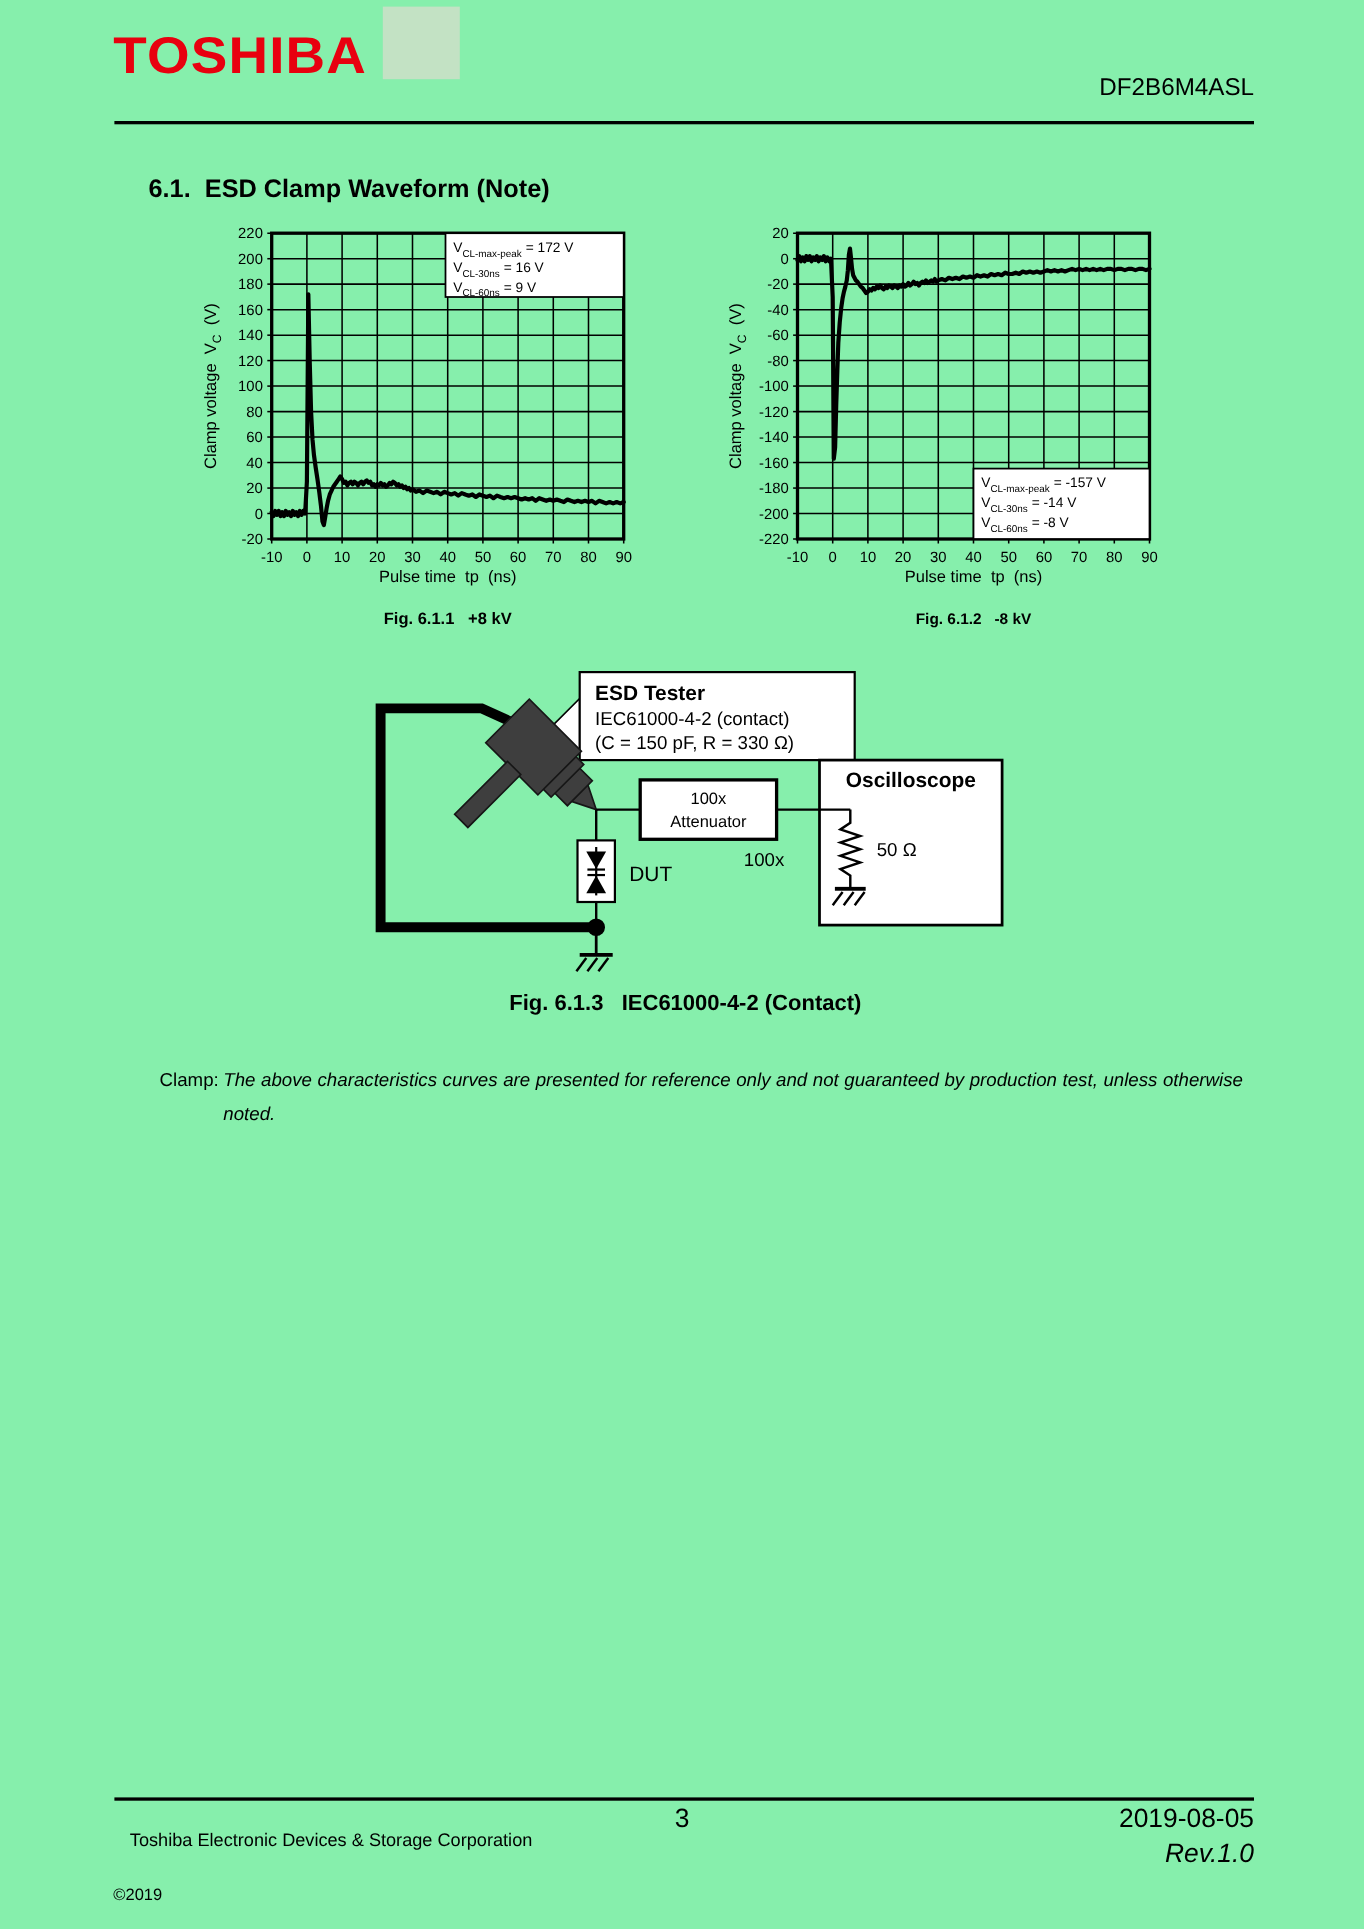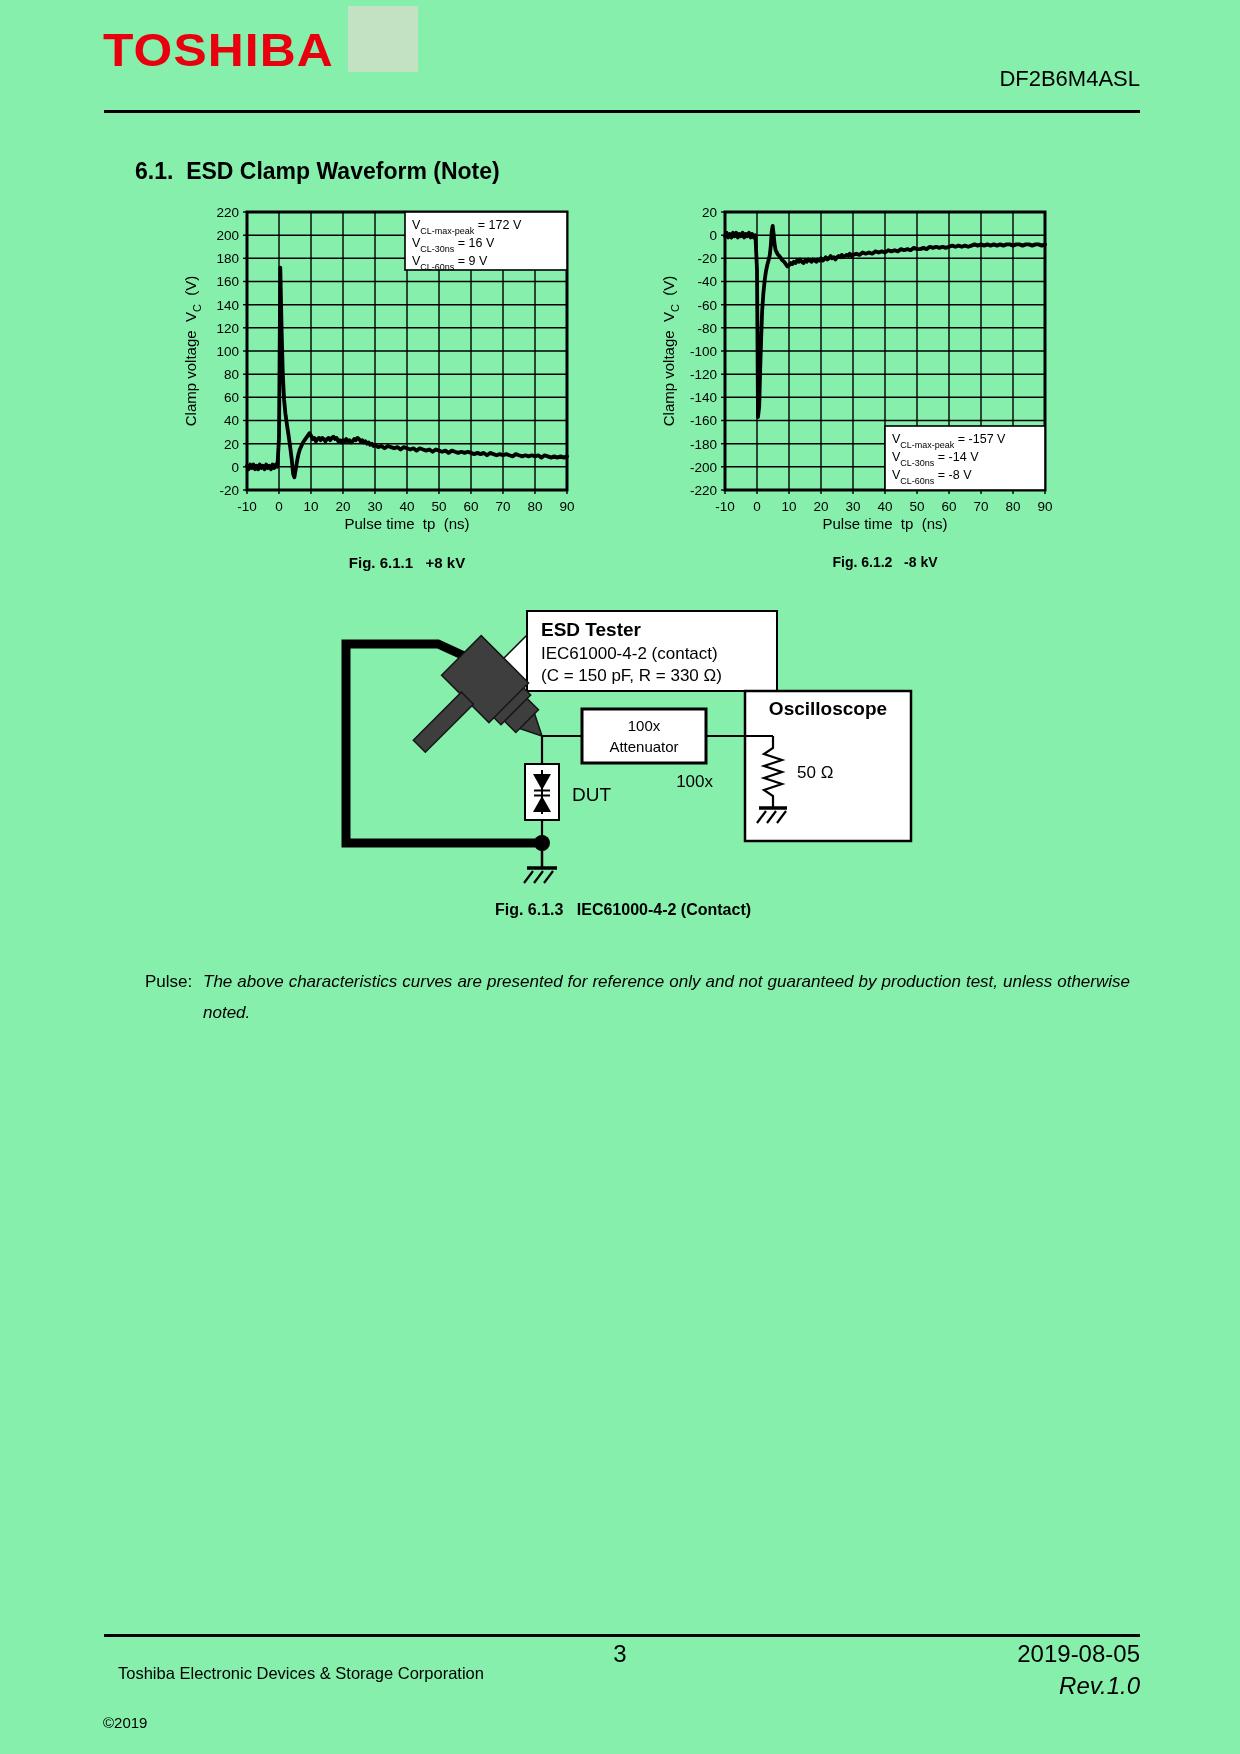--- a/index.html
+++ b/index.html
@@ -12,21 +12,21 @@
   .rule{position:absolute;left:104px;width:1036px;height:3px;background:#000;}
   .rule.top{top:110px}
   .rule.bot{top:1634px}
   .heading{position:absolute;left:135px;top:122px;font-size:23px;font-weight:bold;margin-top:36px;}
   .chart{position:absolute;top:198px;width:430px;height:345px;}
   .chart.left{left:167px}
   .chart.right{left:645px}
   .caption{position:absolute;font-weight:bold;white-space:pre;}
   .cap1{left:247px;top:554px;width:320px;text-align:center;font-size:15px;}
   .cap2{left:725px;top:554px;width:320px;text-align:center;font-size:14px;}
-  .cap3{left:303px;top:901px;width:640px;text-align:center;font-size:16px;}
+  .cap3{left:303px;top:901px;width:640px;text-align:center;font-size:20px;}
   .diagram{position:absolute;left:300px;top:590px;}
   .diagram text{font-family:"Liberation Sans",sans-serif;fill:#000;}
   .t-bold{font-weight:bold;}
   .note{position:absolute;left:145px;top:966px;width:985px;display:flex;font-size:17px;line-height:31px;}
   .note-label{width:58px;flex:none;}
   .note-text{flex:1;text-align:justify;font-style:italic;}
   .foot-copy{position:absolute;left:103px;top:1714px;font-size:15px;}
   .foot-company{position:absolute;left:118px;top:1664px;font-size:16.5px;}
   .foot-page{position:absolute;left:0;top:1640px;width:1240px;text-align:center;font-size:24px;}
   .foot-date{position:absolute;right:100px;top:1640px;font-size:24px;}
@@ -263,21 +263,21 @@
     <line x1="242" y1="253" x2="242" y2="278" stroke="#000" stroke-width="2.5"></line>
     <line x1="227" y1="278" x2="257" y2="278" stroke="#000" stroke-width="3.5"></line>
     <line x1="233" y1="281" x2="224" y2="293" stroke="#000" stroke-width="2.2"></line>
     <line x1="243" y1="281" x2="234" y2="293" stroke="#000" stroke-width="2.2"></line>
     <line x1="253" y1="281" x2="244" y2="293" stroke="#000" stroke-width="2.2"></line>
   </svg>
 
   <div class="caption cap3">Fig. 6.1.3&nbsp;&nbsp;&nbsp;IEC61000-4-2 (Contact)</div>
 
   <div class="note">
-    <span class="note-label">Pulse:</span>
+    <span class="note-label">Clamp:</span>
     <div class="note-text">The above characteristics curves are presented for reference only and not guaranteed by production test, unless otherwise noted.</div>
   </div>
 
   <div class="rule bot"></div>
   <div class="foot-copy">©2019</div>
   <div class="foot-company">Toshiba Electronic Devices &amp; Storage Corporation</div>
   <div class="foot-page">3</div>
   <div class="foot-date">2019-08-05</div>
   <div class="foot-rev">Rev.1.0</div>
 

